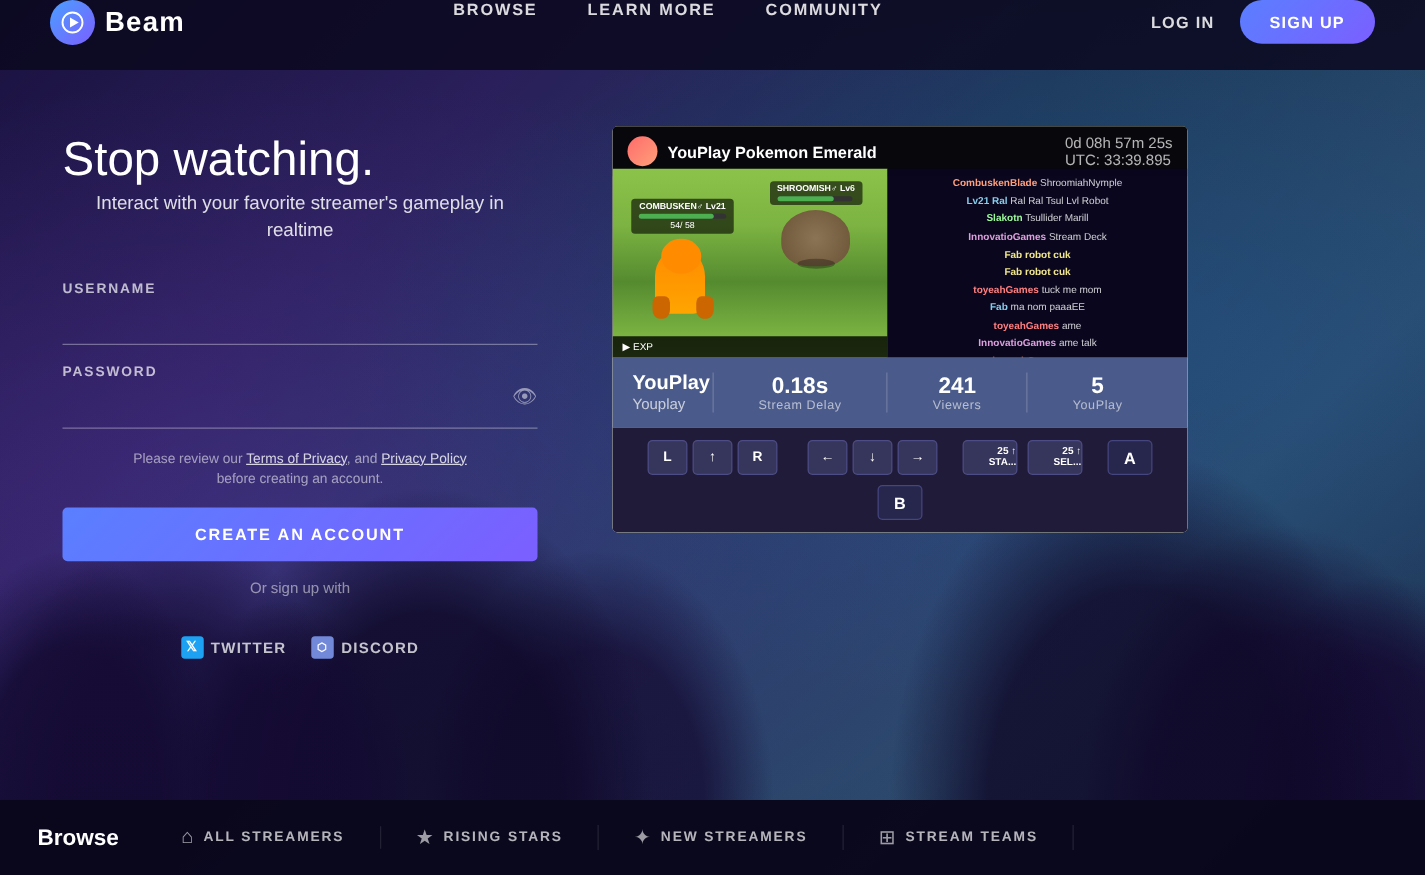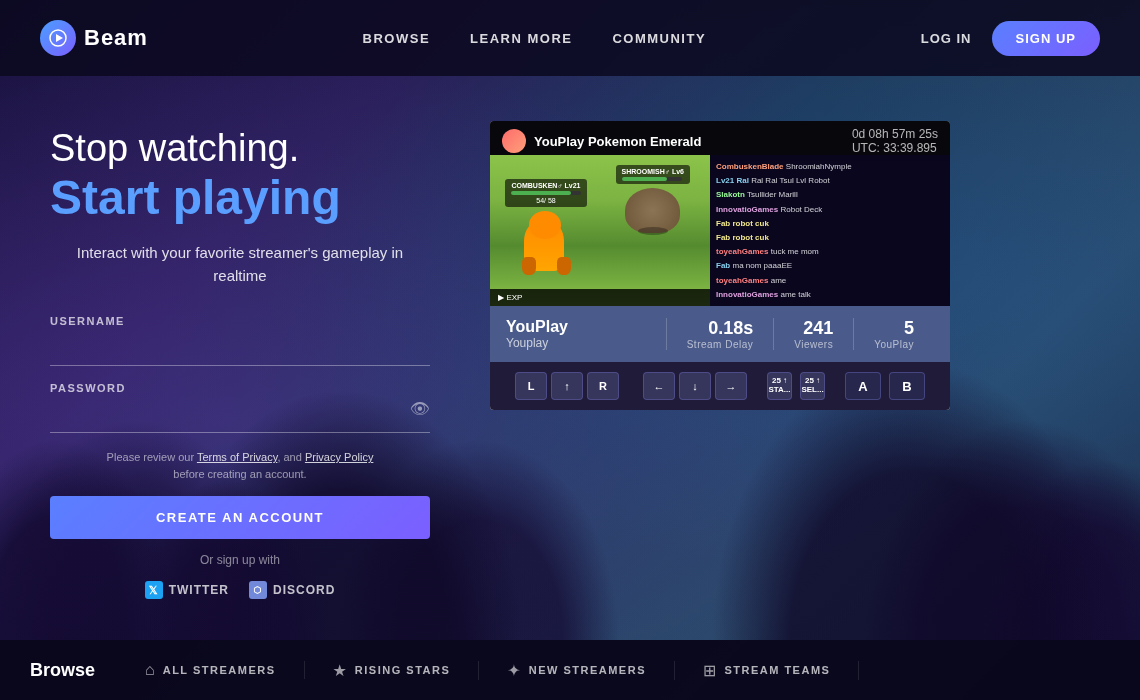--- a/index.html
+++ b/index.html
@@ -43,24 +43,24 @@
         radial-gradient(ellipse 160px 220px at 90% 100%, rgba(20,10,50,0.8) 60%, transparent 100%),
         radial-gradient(ellipse 120px 180px at 97% 100%, rgba(20,10,50,0.75) 60%, transparent 100%);
       z-index: 2;
     }
 
     
     header {
       position: relative;
       z-index: 10;
       display: flex;
-      align-items: center;
+      align-items: flex-start;
       justify-content: space-between;
       padding: 0 40px;
-      height: 76px;
+      height: 56px;
       background: rgba(10,8,30,0.85);
     }
     .logo {
       display: flex;
       align-items: center;
       gap: 8px;
       text-decoration: none;
     }
     .logo-icon {
       width: 36px;
@@ -213,21 +213,21 @@
       font-weight: 700;
       letter-spacing: 1.5px;
       text-transform: uppercase;
       cursor: pointer;
       margin-bottom: 14px;
     }
     .or-text {
       color: rgba(255,255,255,0.5);
       font-size: 12px;
       text-align: center;
-      margin-bottom: 14px;
+      margin-bottom: 32px;
     }
     .social-links {
       display: flex;
       gap: 20px;
       justify-content: center;
     }
     .social-link {
       display: flex;
       align-items: center;
       gap: 6px;
@@ -317,20 +317,21 @@
     
     .chat-sidebar {
       position: absolute;
       top: 34px;
       right: 0;
       width: 240px;
       bottom: 0;
       background: rgba(10,5,30,0.95);
       padding: 6px;
       overflow: hidden;
+      text-align: center;
     }
     .chat-message {
       font-size: 8px;
       margin-bottom: 3px;
       line-height: 1.4;
     }
     .chat-user {
       font-weight: 700;
     }
     .chat-text {
@@ -351,22 +352,22 @@
     .stream-channel-name {
       color: white;
       font-size: 16px;
       font-weight: 700;
     }
     .stream-channel-sub {
       color: rgba(255,255,255,0.7);
       font-size: 12px;
     }
     .stream-stat {
-      text-align: right;
-      padding: 0 20px;
+      text-align: center;
+      padding: 0 36px;
       border-left: 1px solid rgba(255,255,255,0.2);
     }
     .stream-stat-value {
       color: white;
       font-size: 18px;
       font-weight: 700;
     }
     .stream-stat-label {
       color: rgba(255,255,255,0.6);
       font-size: 10px;
@@ -395,24 +396,24 @@
       justify-content: center;
       font-size: 11px;
       font-weight: 700;
       cursor: pointer;
     }
     .ctrl-btn-large {
       background: rgba(60,60,100,0.8);
       color: white;
       border: 1px solid rgba(100,100,180,0.5);
       border-radius: 4px;
-      width: 25px;
+      width: 44px;
       height: 28px;
       display: flex;
-      align-items: center;
+      align-items: flex-end;
       justify-content: center;
       font-size: 10px;
       font-weight: 700;
       cursor: pointer;
       flex-direction: column;
       gap: 0;
       font-size: 8px;
       line-height: 1.1;
       text-align: center;
     }
@@ -512,21 +513,20 @@
   <div class="header-actions">
     <span class="login-link">LOG IN</span>
     <button class="signup-btn">SIGN UP</button>
   </div>
 </header>
 
 <div class="main">
 
   <div class="left-panel">
     <div class="tagline-white">Stop watching.</div>
-    <div class="tagline-blue">Start playing</div>
     <div class="subtitle">Interact with your favorite streamer's gameplay in realtime</div>
 
     <div class="form-group">
       <label class="form-label">USERNAME</label>
       <input class="form-input" type="text" style="">
     </div>
 
 
     <div class="form-group password-group">
       <label class="form-label">PASSWORD</label>
@@ -613,21 +613,21 @@
           <div class="chat-message">
             <span class="chat-user" style="color:#ffa07a;">CombuskenBlade</span> <span class="chat-text">ShroomiahNymple</span>
           </div>
           <div class="chat-message">
             <span class="chat-user" style="color:#87ceeb;">Lv21 Ral</span> <span class="chat-text">Ral Ral Tsul Lvl Robot</span>
           </div>
           <div class="chat-message">
             <span class="chat-user" style="color:#98fb98;">Slakotn</span> <span class="chat-text">Tsullider Marill</span>
           </div>
           <div class="chat-message">
-            <span class="chat-user" style="color:#dda0dd;">InnovatioGames</span> <span class="chat-text">Robot Deck</span>
+            <span class="chat-user" style="color:#dda0dd;">InnovatioGames</span> <span class="chat-text">Stream Deck</span>
           </div>
           <div class="chat-message">
             <span class="chat-user" style="color:#f0e68c;">Fab robot cuk</span>
           </div>
           <div class="chat-message">
             <span class="chat-user" style="color:#f0e68c;">Fab robot cuk</span>
           </div>
           <div class="chat-message">
             <span class="chat-user" style="color:#ff7f7f;">toyeahGames</span> <span class="chat-text">tuck me mom</span>
           </div>

